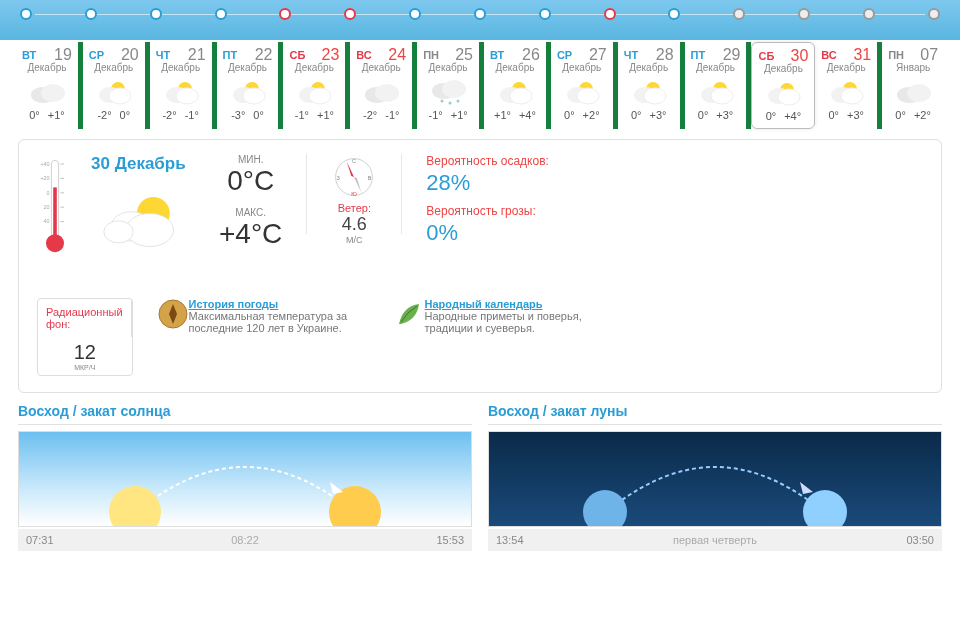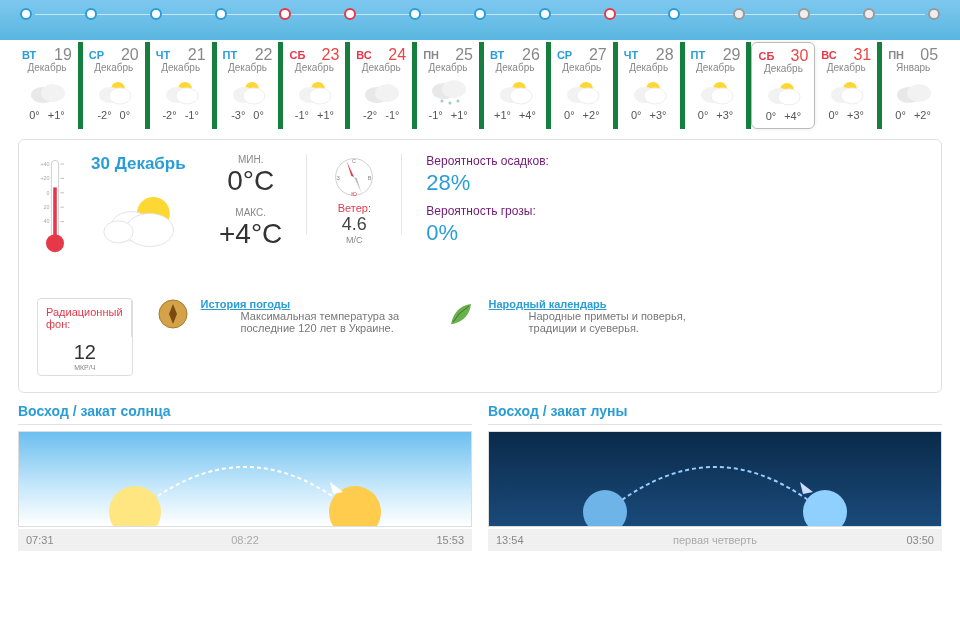--- a/index.html
+++ b/index.html
@@ -38,33 +38,33 @@
 .temps { text-align: center; }
 .temps .lbl { color: #888; font-size: 10px; }
 .temps .v { font-size: 28px; color: #333; font-weight: 300; }
 .sep { width: 1px; background: #e6e6e6; margin: 0 6px; height: 80px; }
 .wind { text-align: center; }
 .wind .compass { width: 46px; height: 46px; margin: 0 auto 2px; }
 .wind .lbl { color: #e5394a; font-size: 11px; }
 .wind .v { font-size: 18px; color: #444; }
 .wind .u { font-size: 9px; color: #888; }
 .probs { font-size: 12px; }
-.probs .lbl { color: #701a75; margin-bottom: 2px; }
+.probs .lbl { color: #ef4444; margin-bottom: 2px; }
 .probs .v { color: #2a9dd6; font-size: 22px; margin-bottom: 8px; }
 
 .infocards { display: flex; gap: 24px; margin-top: 30px; padding-bottom: 14px; }
 .rad { display: flex; border: 1px solid #ddd; border-radius: 4px; overflow: hidden; font-size: 11px; flex-direction: column; }
 .rad .a { padding: 7px 8px; color: #e5394a; border-right: 1px solid #ddd; }
 .rad .b { padding: 4px 8px; text-align: center; }
 .rad .b .n { font-size: 20px; color: #333; }
 .rad .b .u { font-size: 7px; color: #888; }
-.card { display: flex; gap: 12px; font-size: 11px; }
+.card { display: flex; gap: 0; font-size: 11px; }
 .card .ic { width: 32px; height: 32px; }
 .card .t a { color: #2a9dd6; font-weight: bold; text-decoration: underline; }
-.card .d { color: #777; max-width: 180px; margin-left: 40px; }
+.card .d { color: #777; max-width: 180px; }
 
 .sunmoon { display: flex; gap: 16px; margin: 10px 18px 0; }
 .sm { flex: 1; }
 .sm h4 { color: #2a9dd6; font-size: 14px; font-weight: bold; margin-bottom: 6px; border-bottom: 1px solid #e2e2e2; padding-bottom: 5px; }
 .sm .img { height: 96px; border: 1px solid #ddd; position: relative; overflow: hidden; }
 .sm .img.sun { background: linear-gradient(to bottom, #6cbff0 0%, #c9e9fb 60%, #fff 100%); }
 .sm .img.moon { background: linear-gradient(to bottom, #0a2a4a 0%, #1a4a7a 100%); }
 .sm .times { display: flex; justify-content: space-between; background: #f0f0f0; padding: 5px 8px; font-size: 11px; color: #888; margin-top: 2px; }
 .sm .times .dur { color: #aaa; }
 
@@ -299,21 +299,21 @@
           <ellipse cx="26" cy="19" rx="11" ry="8" fill="#fff" stroke="#eee"></ellipse>
         </svg></div>
       <div class="day-temps">
         <span>0°</span>
         <span>+3°</span>
       </div>
     </div>
     <div class="day">
       <div class="day-head">
         <span class="day-dow gray">ПН</span>
-        <span class="day-num ">05</span>
+        <span class="day-num ">07</span>
       </div>
       <div class="day-month">Январь</div>
       <div class="day-icon"><svg viewBox="0 0 40 28" width="40" height="28">
           <ellipse cx="16" cy="18" rx="12" ry="8" fill="#e8e8e8"></ellipse>
           <ellipse cx="26" cy="16" rx="12" ry="9" fill="#f2f2f2"></ellipse>
         </svg></div>
       <div class="day-temps">
         <span>0°</span>
         <span>+2°</span>
       </div>

